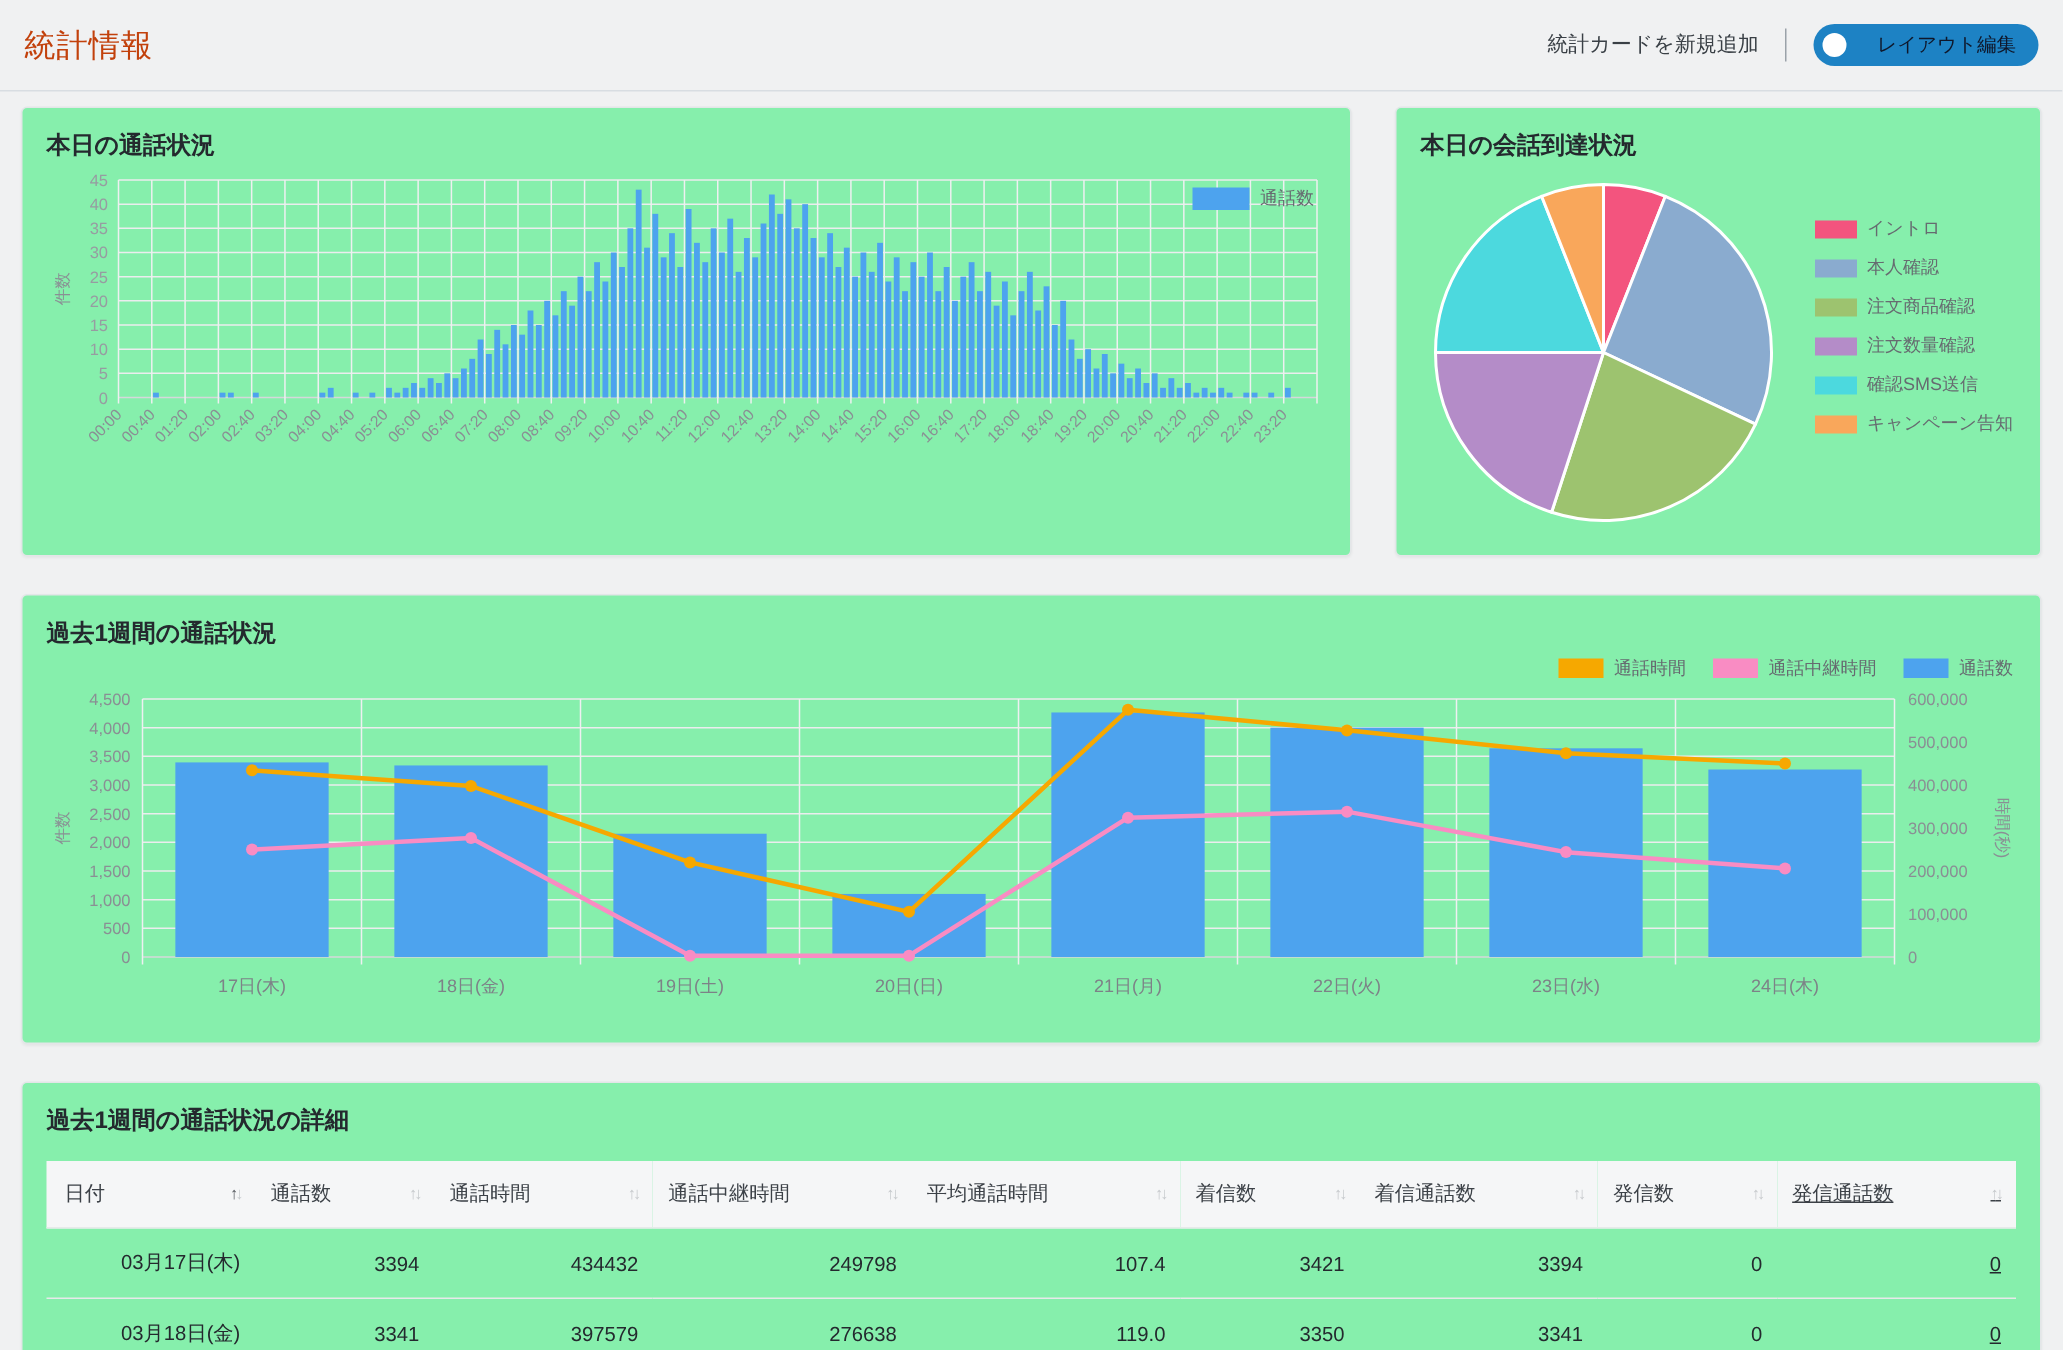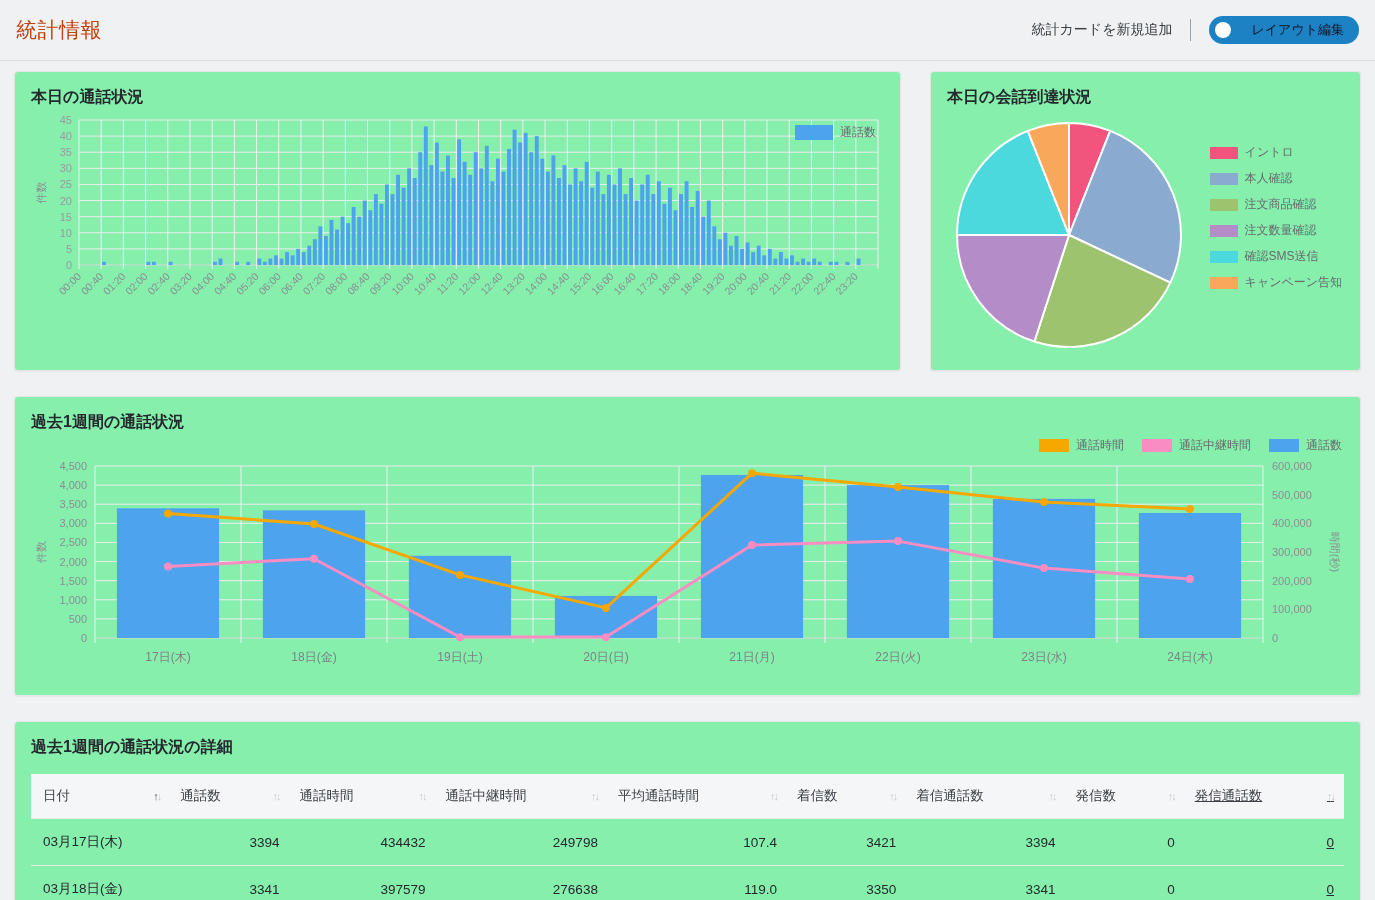--- a/index.html
+++ b/index.html
@@ -59,21 +59,21 @@
   
   table { width: 100%; border-collapse: collapse; margin-top: 16px; font-size: 13.5px; }
   thead tr { background: #f5f6f7; }
   th {
     font-weight: 400; color: #3c4147; text-align: left;
     padding: 13px 10px 13px 10px; cursor: pointer; white-space: nowrap;
   }
   th .th-inner { display: flex; align-items: center; justify-content: space-between; gap: 6px; }
   .sort { font-size: 11px; letter-spacing: -2px; color: #c6c9cc; }
   .sort .active { color: #55595e; }
-  td { padding: 14px 10px; border-top: 1px solid #e7e9ea; color: #24292e; }
+  td { padding: 14px 10px; border-top: 1px solid #e7e9ea; color: #24292e; text-align: right; }
   td.num { text-align: right; }
   th:nth-child(1), td:nth-child(1) { width: 10.5%; padding-left: 12px; }
   th:nth-child(2), td:nth-child(2) { width: 9%; }
   th:nth-child(3), td:nth-child(3) { width: 11%; }
   th:nth-child(4), td:nth-child(4) { width: 13%; }
   th:nth-child(5), td:nth-child(5) { width: 13.5%; }
   th:nth-child(6), td:nth-child(6) { width: 9%; }
   th:nth-child(7), td:nth-child(7) { width: 12%; }
   th:nth-child(8), td:nth-child(8) { width: 9%; }
   th:nth-child(9), td:nth-child(9) { width: 12%; text-decoration: underline; }

